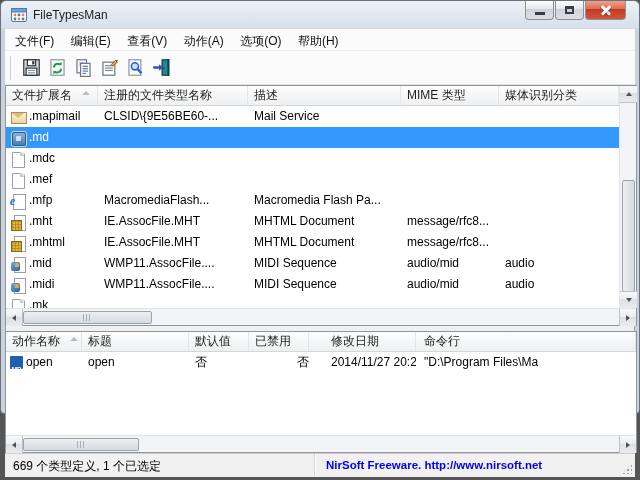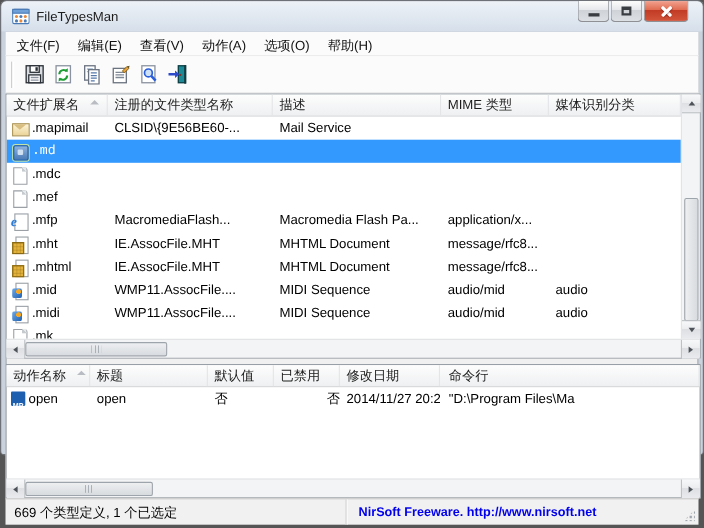--- a/index.html
+++ b/index.html
@@ -57,28 +57,28 @@
   .pane-bottom .lv-header{right:0;}
   .hcell{height:19px;line-height:19px;font-size:12px;color:#1c1c1c;padding-left:6px;
     border-right:1px solid #E4E5E7;white-space:nowrap;overflow:hidden;display:flex;align-items:center;}
   .sort-arrow{width:0;height:0;border-left:4px solid transparent;border-right:4px solid transparent;
     border-bottom:4px solid #B9BDC3;margin-left:10px;margin-top:-6px;}
 
   .rows{position:absolute;left:0;top:20px;bottom:17px;overflow:hidden;}
   .pane-top .rows{right:17px;}
   .pane-bottom .rows{right:0;}
   .lrow{display:flex;height:21px;align-items:center;font-size:12px;color:#000;}
-  .lrow.sel{background:#3399FF;color:#fff;font-family:Liberation Mono, monospace;}
+  .lrow.sel{background:#3399FF;color:#fff;}
   .cell{height:21px;line-height:21px;padding-left:6px;white-space:nowrap;overflow:hidden;}
   .cell.first{padding-left:4px;display:flex;align-items:center;gap:3px;}
 
   .c1{width:92px;flex:none;} .c2{width:150px;flex:none;} .c3{width:153px;flex:none;}
   .c4{width:98px;flex:none;}  .c5{flex:1;}
   .b1{width:76px;flex:none;}  .b2{width:107px;flex:none;} .b3{width:60px;flex:none;}
-  .b4{width:60px;flex:none;text-align:right;}  .b5{width:91px;flex:none;}  .b6{flex:1;padding-left:8px;}
+  .b4{width:60px;flex:none;text-align:right;}  .b5{width:91px;flex:none;margin-left:16px;}  .b6{flex:1;padding-left:8px;}
 
   
   .fic{position:relative;width:16px;height:16px;flex:none;}
   .fic::before{content:"";position:absolute;}
   .ficon-blank::before{left:2px;top:1px;width:11px;height:14px;background:#fff;
     border:1px solid #9AA0A6;border-radius:0 3px 0 0;}
   .ficon-blank::after{content:"";position:absolute;right:2px;top:1px;width:4px;height:4px;
     background:linear-gradient(225deg,#E7EAED 50%,#C6CBD0 50%);}
   .ficon-envelope::before{left:1px;top:3px;width:14px;height:10px;
     background:linear-gradient(#FDF4D7,#EBD49A);border:1px solid #A8904F;}
@@ -311,21 +311,20 @@
         <div class="cell c4"></div>
           <div class="cell c5"></div>
       </div>
       <div class="lrow">
         <div class="cell first c1">
             <span class="fic ficon-ie"></span>
             <span>.mfp</span>
           </div>
         <div class="cell c2">MacromediaFlash...</div>
           <div class="cell c3">Macromedia Flash Pa...</div>
-        <div class="cell c4">application/x...</div>
           <div class="cell c5"></div>
       </div>
       <div class="lrow">
         <div class="cell first c1">
             <span class="fic ficon-mht"></span>
             <span>.mht</span>
           </div>
         <div class="cell c2">IE.AssocFile.MHT</div>
           <div class="cell c3">MHTML Document</div>
         <div class="cell c4">message/rfc8...</div>

